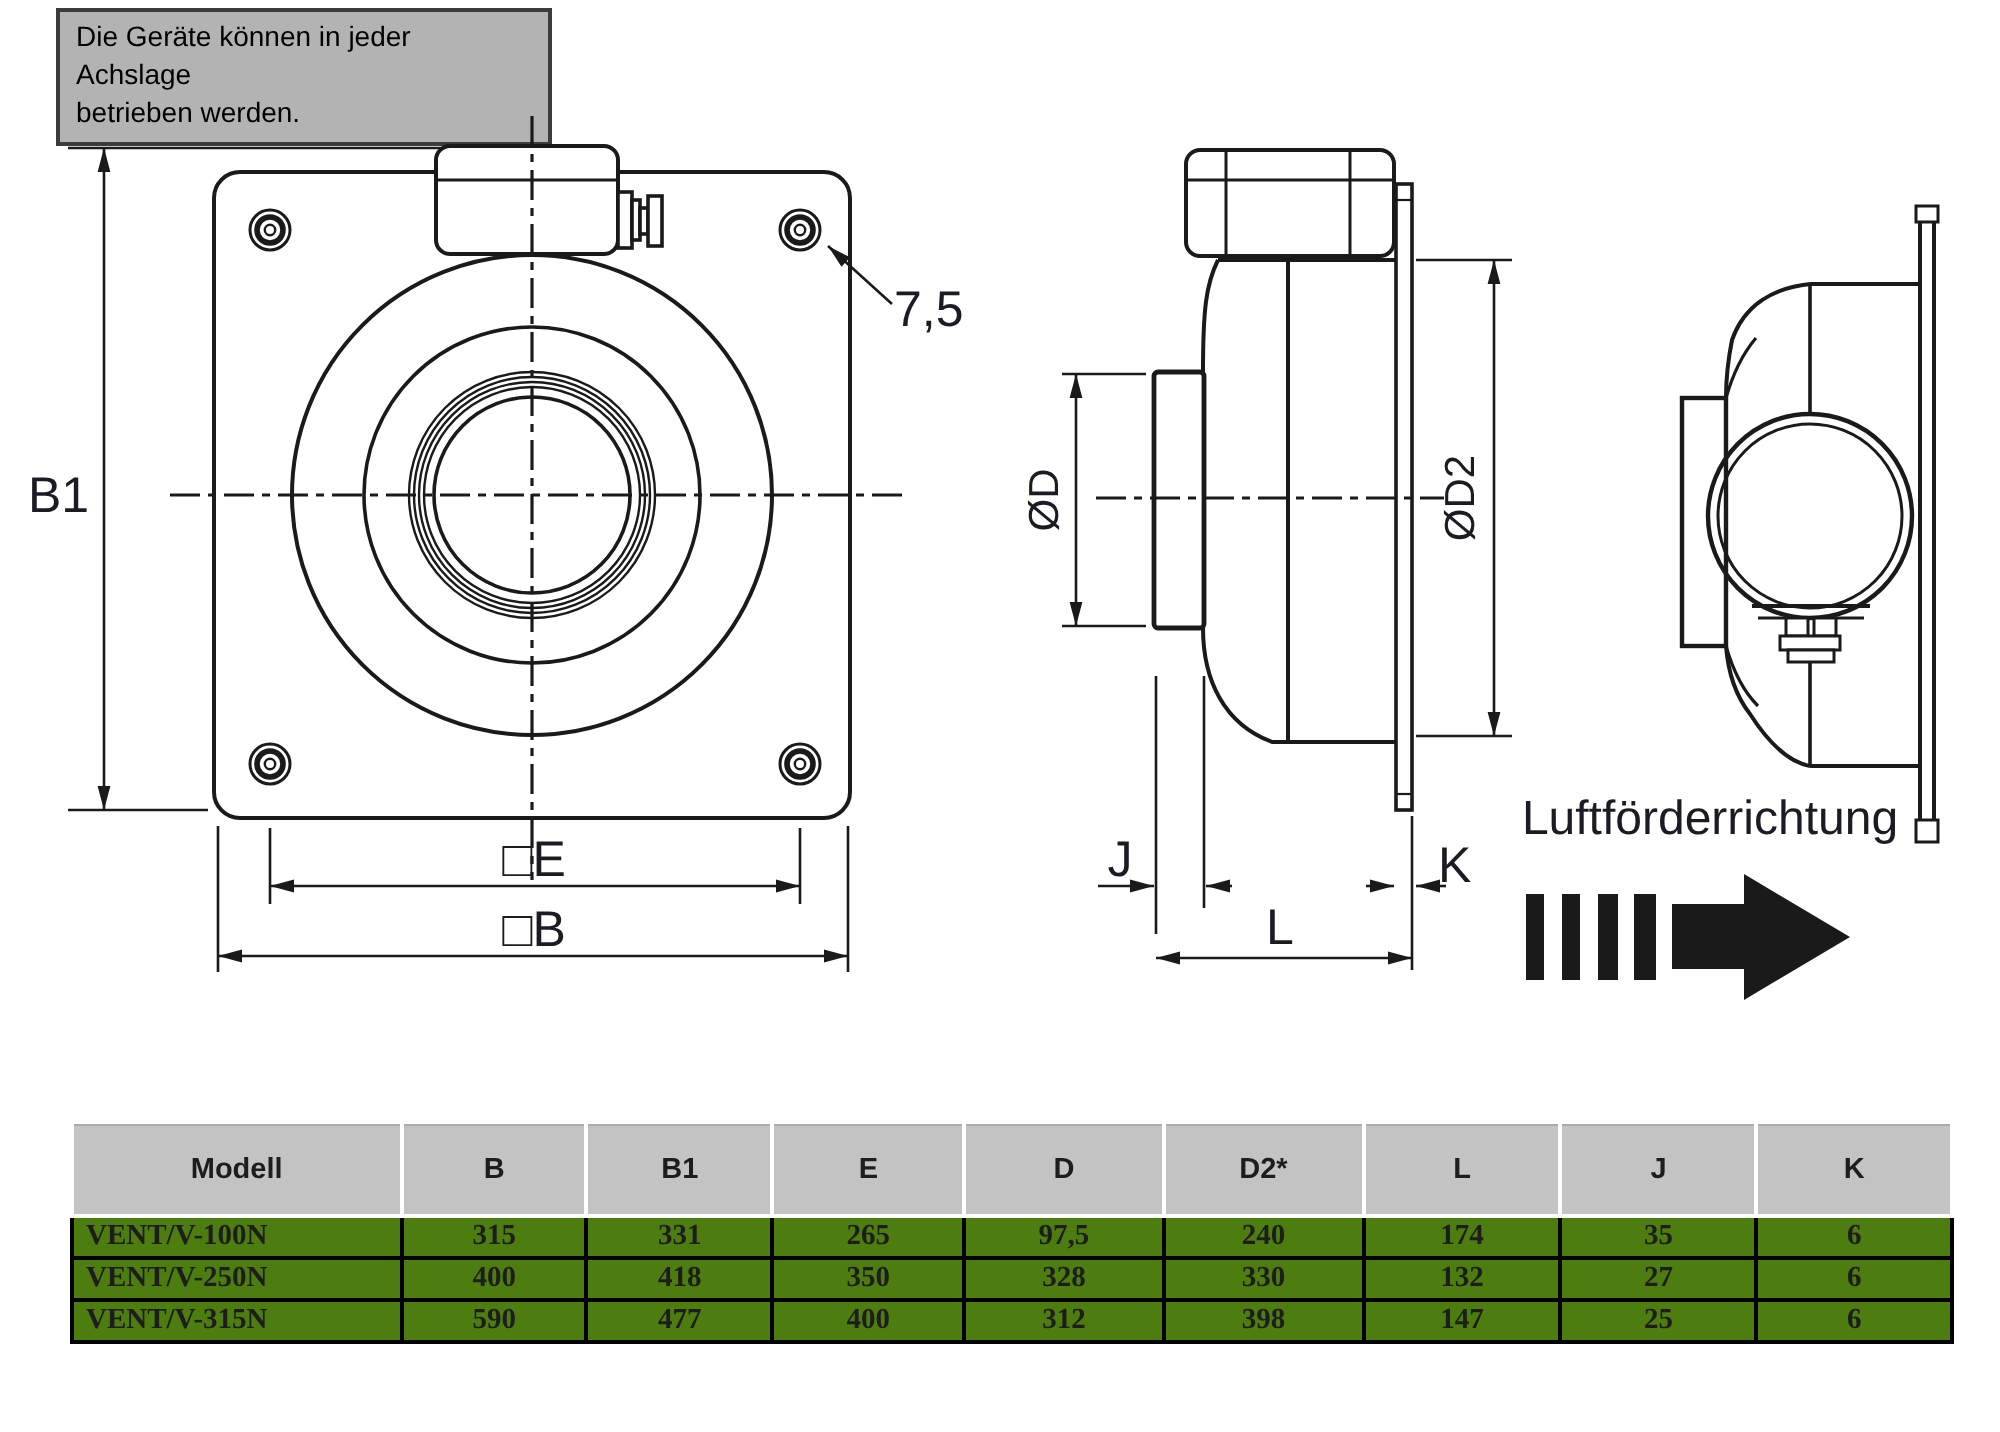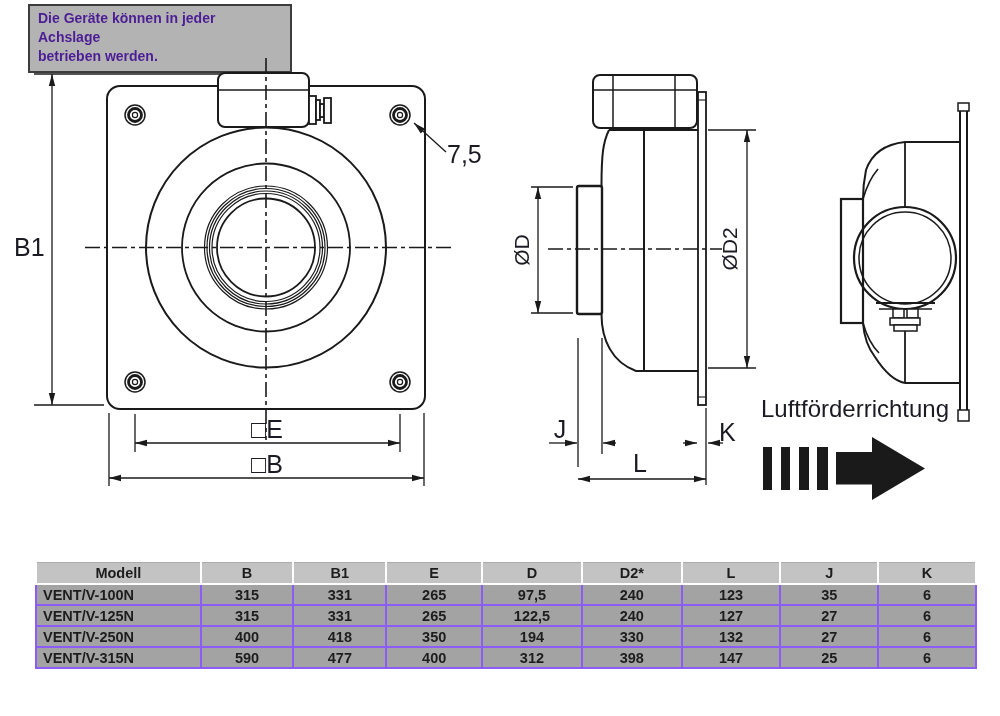--- a/index.html
+++ b/index.html
@@ -1,30 +1,30 @@
 <!DOCTYPE html>
 <html><head>
 <meta charset="utf-8">
 <style>
   html,body{margin:0;padding:0;background:#fff;}
   .page{position:relative;width:1000px;height:716px;background:#fff;overflow:hidden;
         font-family:"Liberation Sans",sans-serif;}
   .note-box{position:absolute;left:28px;top:4px;width:228px;
             background:#b3b3b3;border:2px solid #3c3c3c;
-            padding:3px 24px 5px 8px;color:#4c1d95;
-            font-size:14px;font-weight:700;line-height:19px;}
+            padding:3px 8px 5px 8px;color:#000000;
+            font-size:14px;font-weight:400;line-height:19px;}
   .drawing-svg{position:absolute;left:0;top:0;}
   .dim-table{position:absolute;left:35px;top:562px;width:942px;}
   table{border-collapse:collapse;width:100%;
         font-family:"Liberation Sans",sans-serif;
         font-size:14.5px;font-weight:700;color:#1d1d1d;}
   thead th{background:#c3c3c3;height:20px;text-align:center;
-           border:2px solid #fff;border-top:1px solid #ababab;padding:0 4px;}
-  tbody td{background:#a3a3a3;height:19px;text-align:center;
-           border:2px solid #8b5cf6;padding:0 4px;}
+           border:2px solid #fff;border-top:1px solid #ababab;padding:12px 4px;}
+  tbody td{background:#4d7c0f;height:19px;text-align:center;
+           border:2px solid #000000;padding:0 4px;font-family:Liberation Serif, serif;}
   tbody td.model{text-align:left;padding-left:6px;}
   svg text{font-family:"Liberation Sans",sans-serif;fill:#1b1b24;}
   .lbl{font-size:25px;}
   .lbl-sm{font-size:21px;}
   .lbl-air{font-size:24px;font-weight:400;}
 </style>
 </head>
 <body>
 
 <div class="page">
@@ -252,41 +252,30 @@
         </tr>
       </thead>
       <tbody>
         <tr>
           <td class="model">VENT/V-100N</td>
           <td>315</td>
           <td>331</td>
           <td>265</td>
           <td>97,5</td>
           <td>240</td>
-          <td>123</td>
+          <td>174</td>
           <td>35</td>
-          <td>6</td>
-        </tr>
-        <tr>
-          <td class="model">VENT/V-125N</td>
-          <td>315</td>
-          <td>331</td>
-          <td>265</td>
-          <td>122,5</td>
-          <td>240</td>
-          <td>127</td>
-          <td>27</td>
           <td>6</td>
         </tr>
         <tr>
           <td class="model">VENT/V-250N</td>
           <td>400</td>
           <td>418</td>
           <td>350</td>
-          <td>194</td>
+          <td>328</td>
           <td>330</td>
           <td>132</td>
           <td>27</td>
           <td>6</td>
         </tr>
         <tr>
           <td class="model">VENT/V-315N</td>
           <td>590</td>
           <td>477</td>
           <td>400</td>

